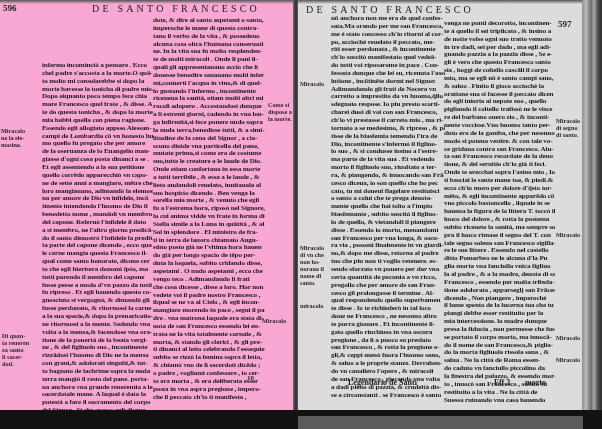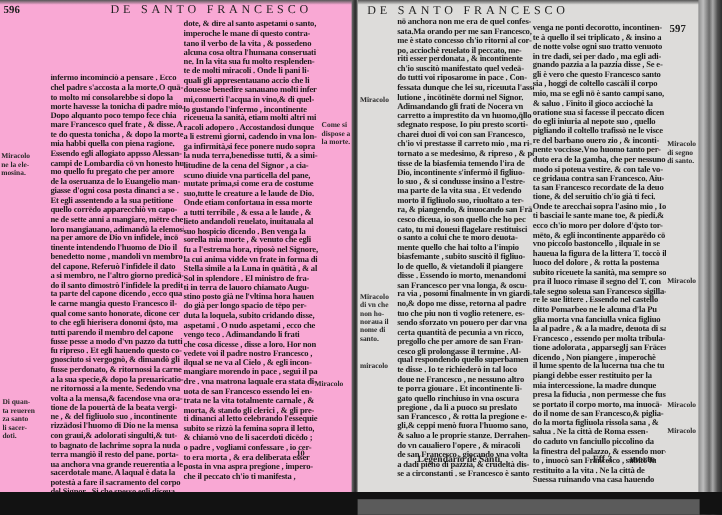--- a/index.html
+++ b/index.html
@@ -182,21 +182,21 @@
         <span class="ln">ch'io vi prestasse il carreto mio , ma ri-</span>
         <span class="ln">tornato a se medesimo, &amp; ripreso , &amp; pē</span>
         <span class="ln">tisse de la biasfemia temendo l'ira de</span>
         <span class="ln">Dio, incontinente s'infermò il figliuo-</span>
         <span class="ln">lo suo , &amp; si condusse insino a l'estre-</span>
         <span class="ln">ma parte de la vita sua . Et vedendo</span>
         <span class="ln">morto il figliuolo suo, riuoltato a ter-</span>
         <span class="ln">ra, &amp; piangendo, &amp; inuocando san Frā</span>
         <span class="ln">cesco diceua, io son quello che ho pec</span>
         <span class="ln">cato, tu mi doueui flagelare restituisci</span>
-        <span class="ln">o santo a colui che te moro deuota-</span>
+        <span class="ln">o santo a colui che te prega deuota-</span>
         <span class="ln">mente quello che hai tolto a l'impio</span>
         <span class="ln">biasfemante , subito suscitò il figliuo-</span>
         <span class="ln">lo de quello, &amp; vietandoli il piangere</span>
         <span class="ln">disse . Essendo io morto, menandomi</span>
         <span class="ln">san Francesco per vna longa, &amp; oscu-</span>
         <span class="ln">ra via , posomi finalmente in vn giardi-</span>
         <span class="ln">no,&amp; dopo me disse, retorna al padre</span>
         <span class="ln">tuo che piu non ti voglio retenere. es-</span>
         <span class="ln">sendo sforzato vn pouero per dar vna</span>
         <span class="ln">certa quantità de pecunia a vn ricco,</span>

